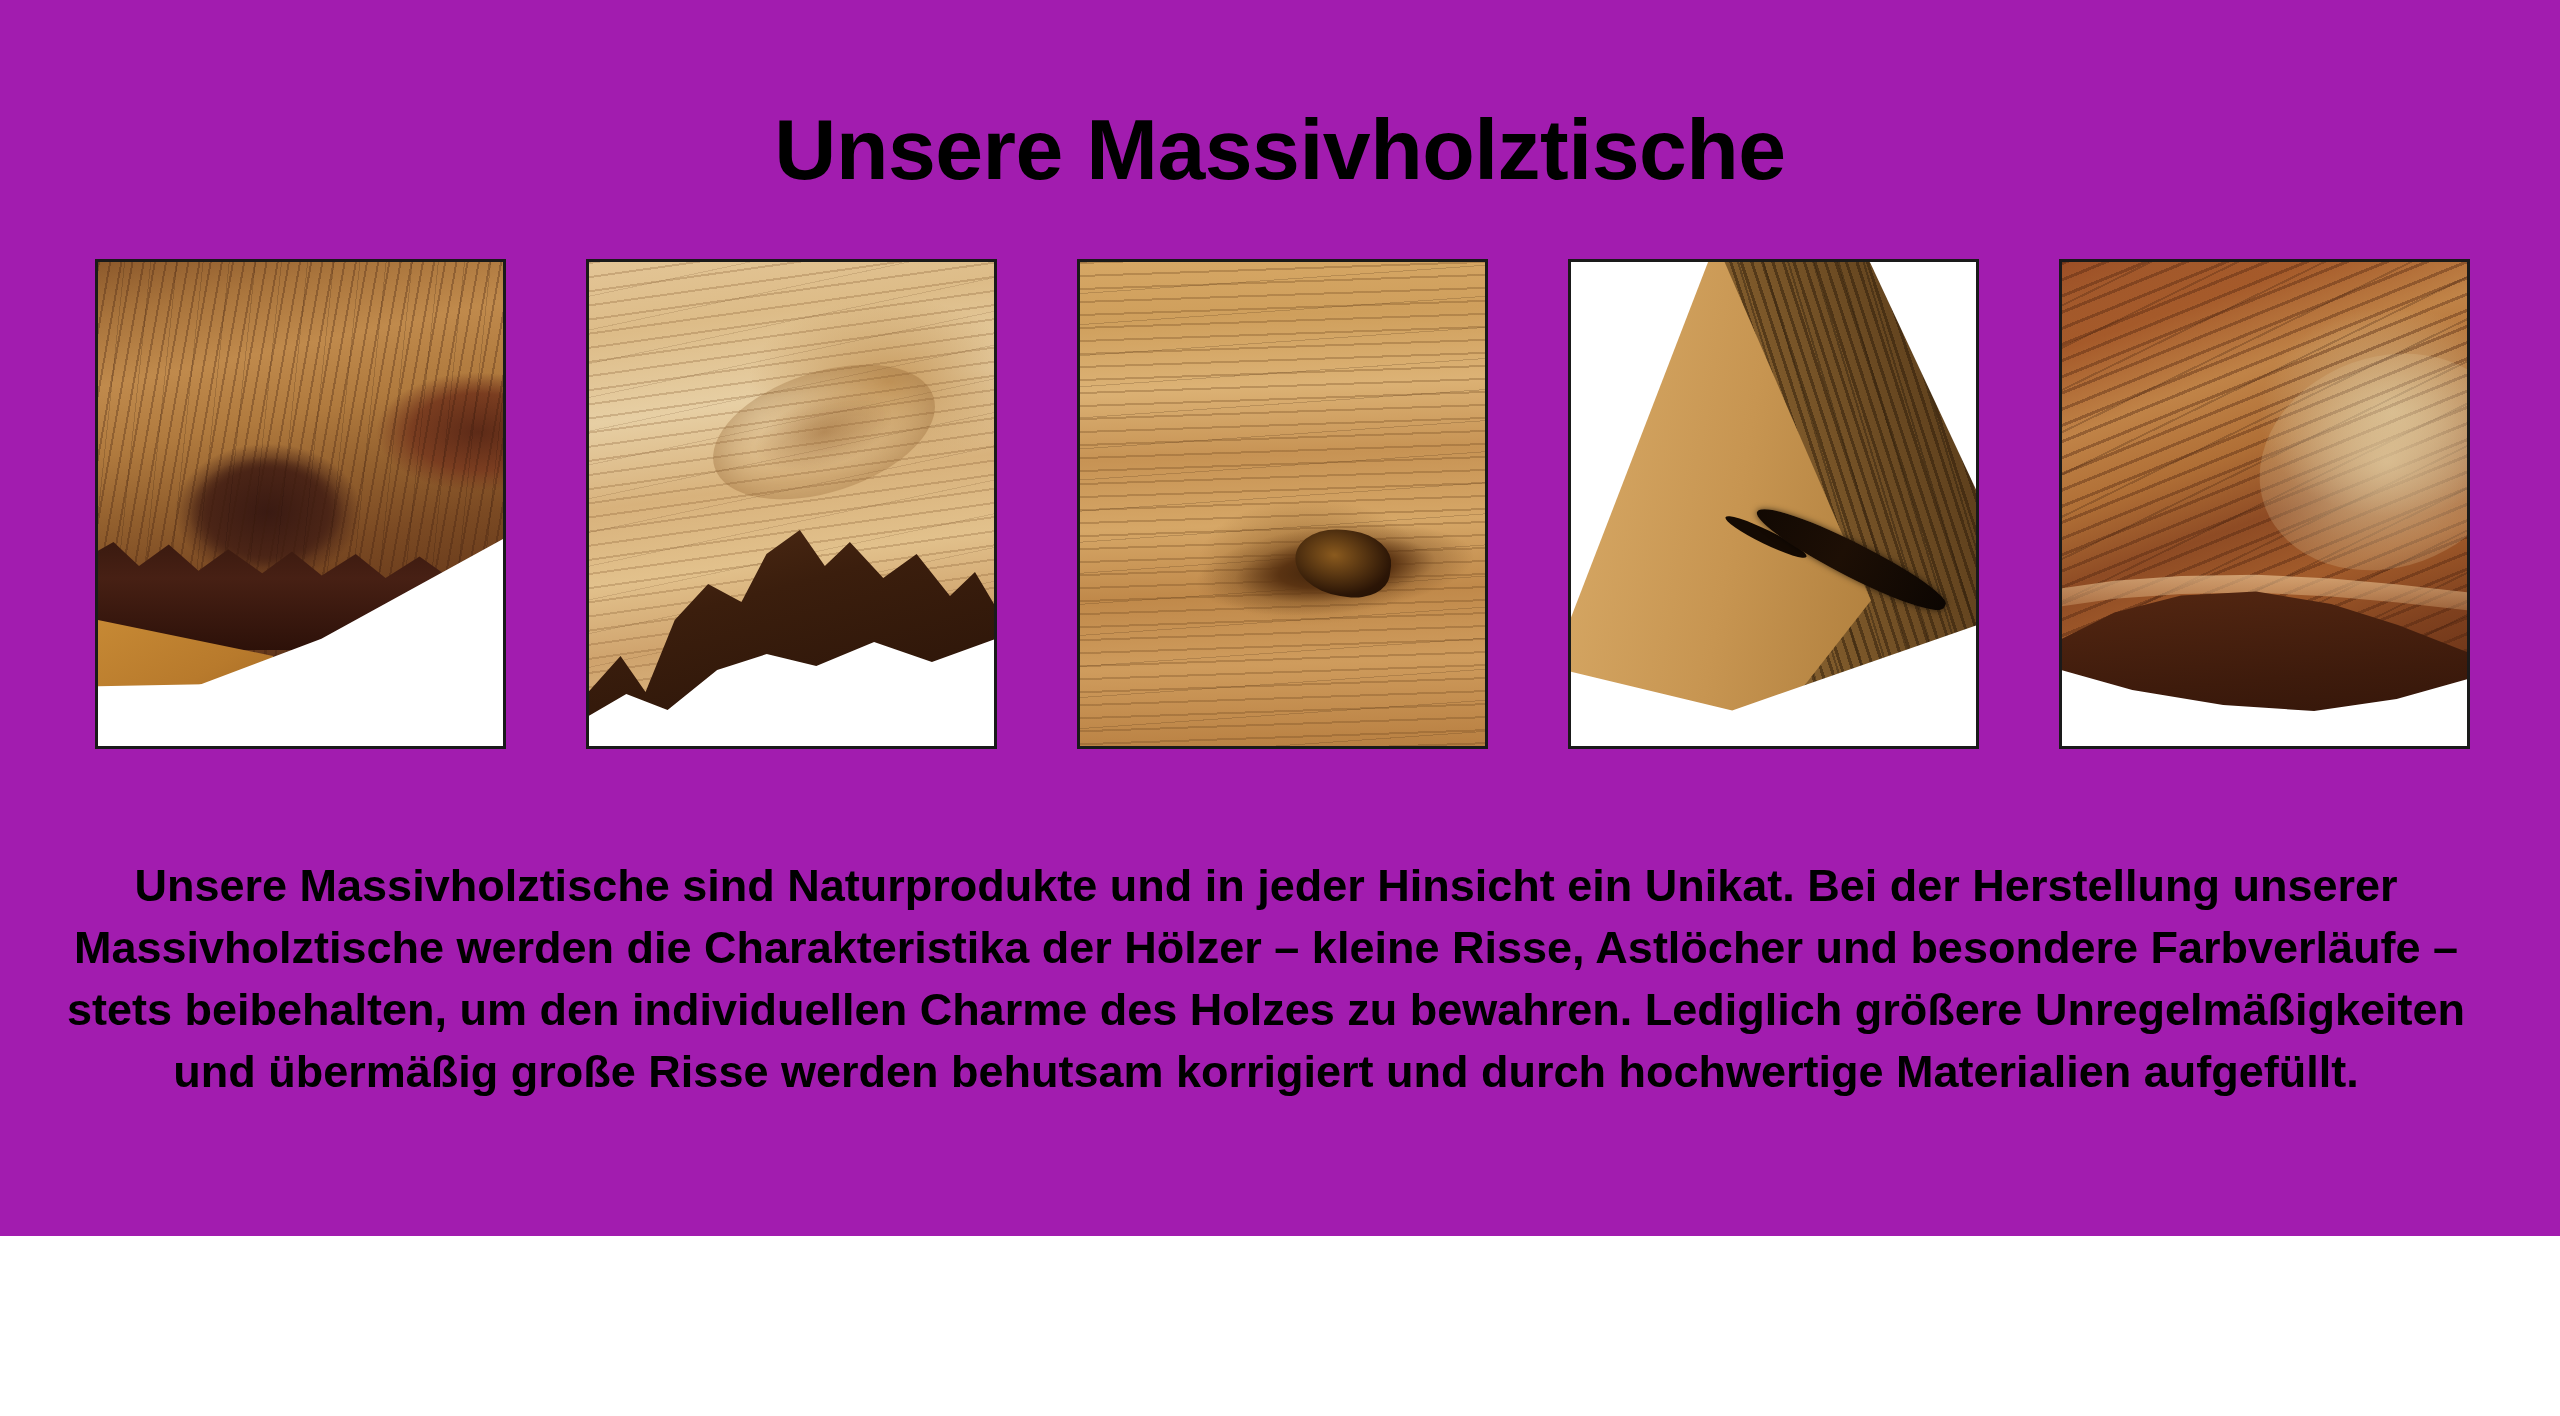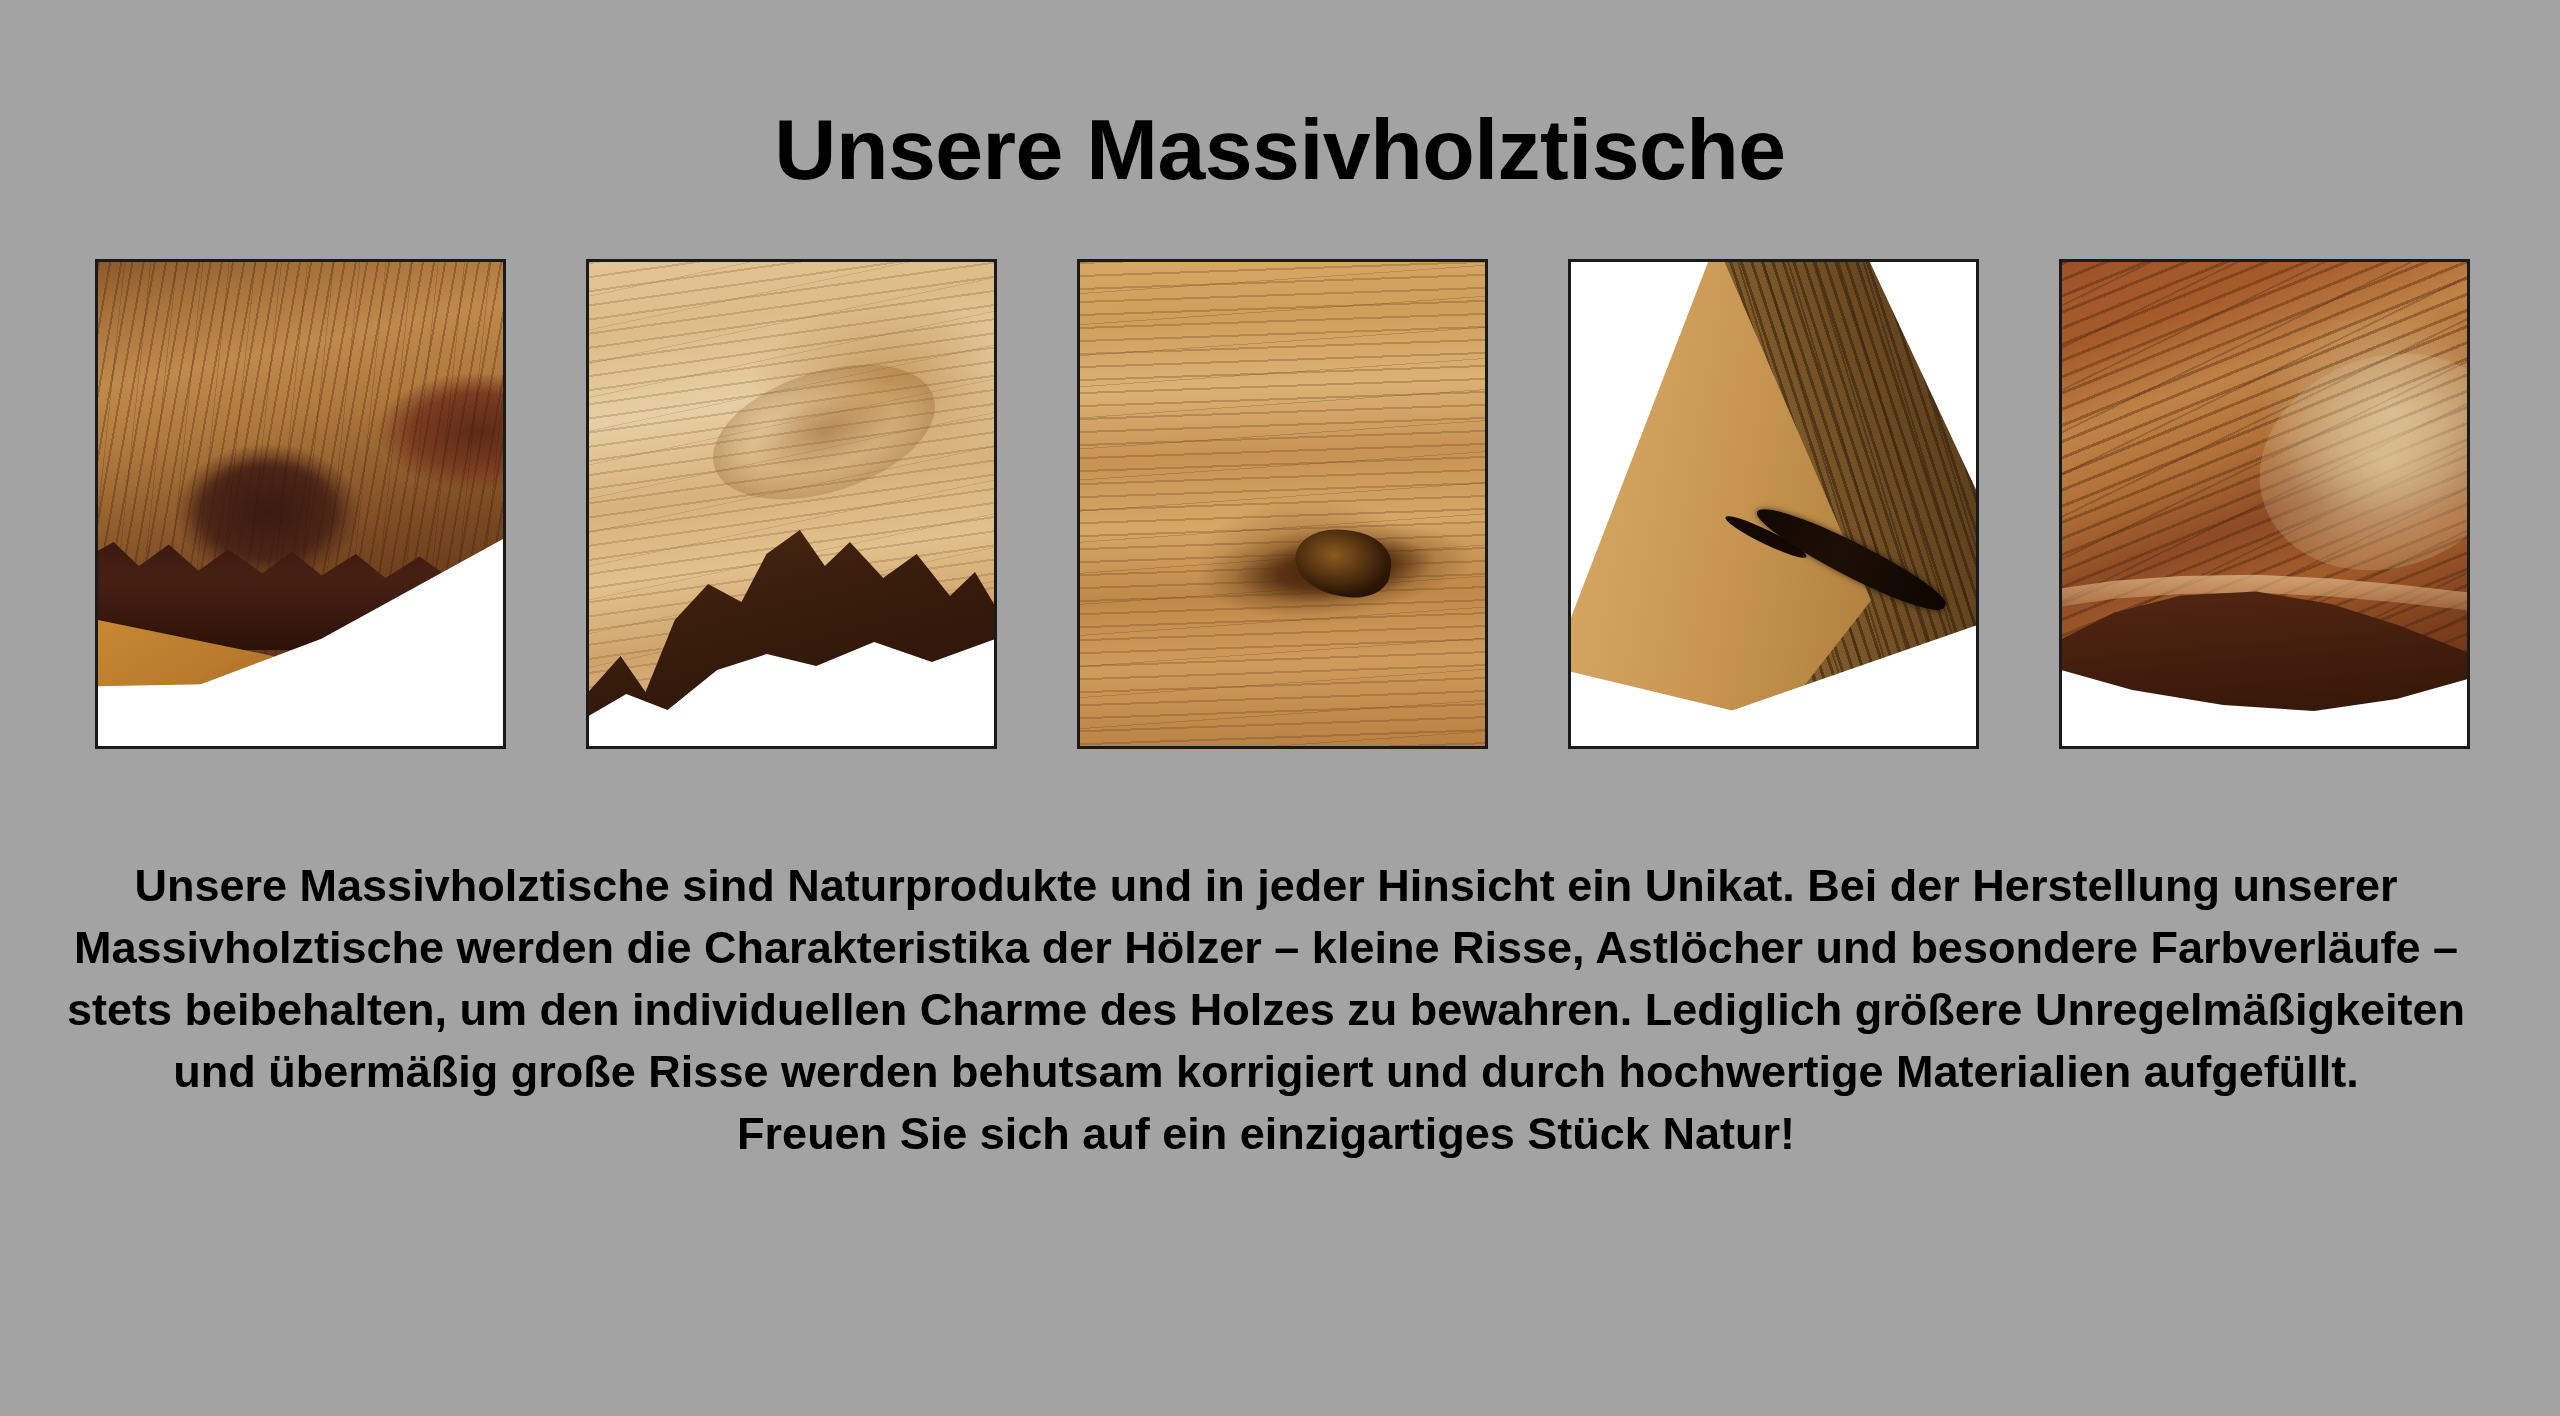--- a/index.html
+++ b/index.html
@@ -10,22 +10,22 @@
   body {
     width: 2560px;
     height: 1416px;
     font-family: "Liberation Sans", sans-serif;
     color: #000000;
     overflow: hidden;
   }
   .page {
     position: relative;
     width: 2560px;
-    height: 1416px;
-    background: #a3a3a3;
+    height: 1236px;
+    background: #a21caf;
   }
 
   
   .title {
     position: absolute;
     top: 46px;
     left: 0;
     width: 2560px;
     text-align: center;
     font-size: 86px;
@@ -433,16 +433,15 @@
         <div class="edgehi"></div>
         <div class="edgeband"></div>
         <div class="white-bottom"></div>
       </div>
     </figure>
 
   </div>
 
   <div class="body-text">
     <p>Unsere Massivholztische sind Naturprodukte und in jeder Hinsicht ein Unikat. Bei der Herstellung unserer Massivholztische werden die Charakteristika der Hölzer – kleine Risse, Astlöcher und besondere Farbverläufe – stets beibehalten, um den individuellen Charme des Holzes zu bewahren. Lediglich größere Unregelmäßigkeiten und übermäßig große Risse werden behutsam korrigiert und durch hochwertige Materialien aufgefüllt.</p>
-    <p>Freuen Sie sich auf ein einzigartiges Stück Natur!</p>
   </div>
 
 </div>
 
 </body></html>

